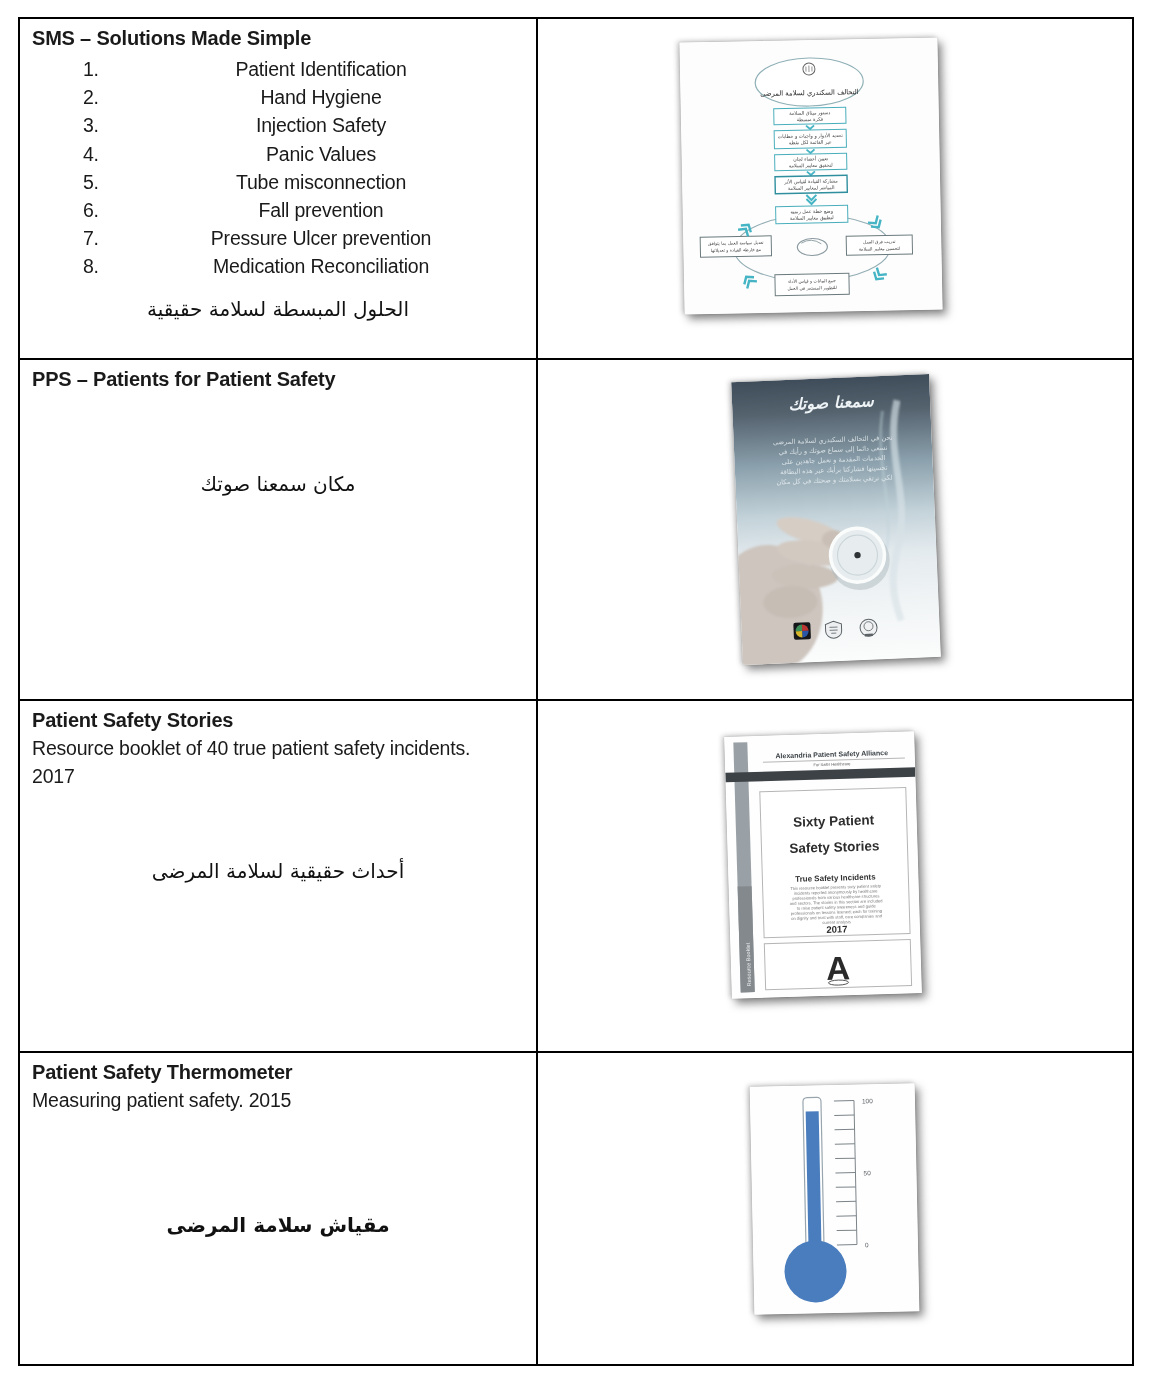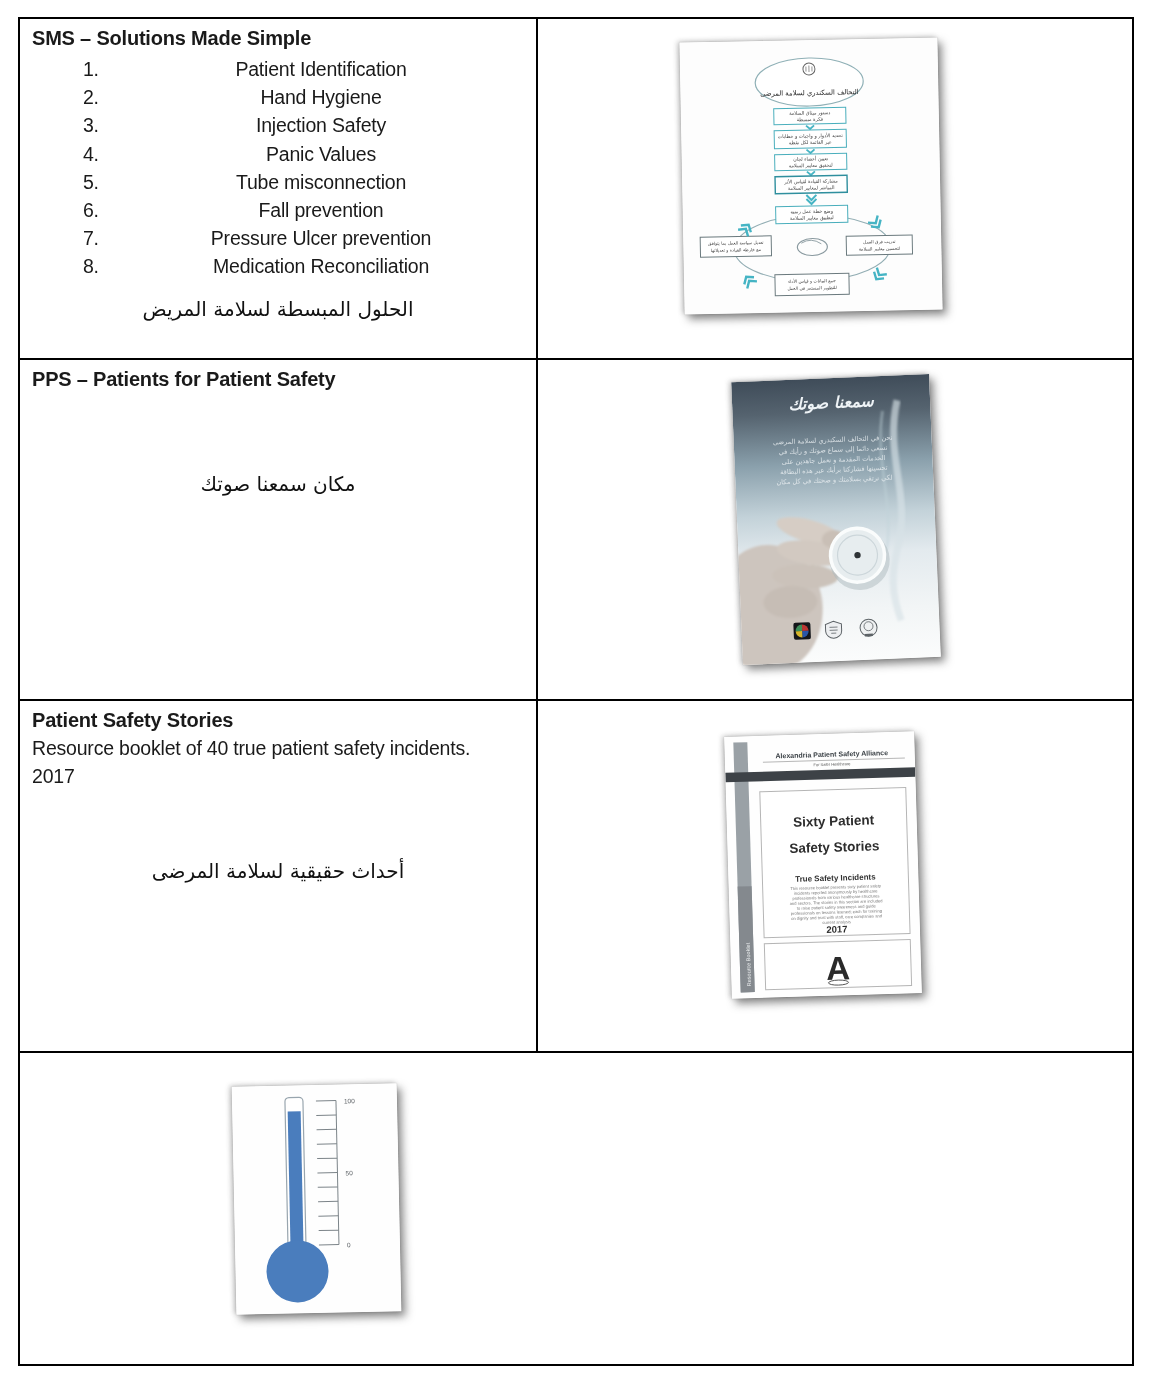--- a/index.html
+++ b/index.html
@@ -36,21 +36,21 @@
       <ol class="sms-list">
         <li>Patient Identification</li>
         <li>Hand Hygiene</li>
         <li>Injection Safety</li>
         <li>Panic Values</li>
         <li>Tube misconnection</li>
         <li>Fall prevention</li>
         <li>Pressure Ulcer prevention</li>
         <li>Medication Reconciliation</li>
       </ol>
-      <div class="arabic-caption" style="top:278px">الحلول المبسطة لسلامة المريض</div>
+      <div class="arabic-caption" style="top:278px">الحلول المبسطة لسلامة حقيقية</div>
     </div>
 
     <div class="cell rowline">
       <div class="scan" style="left:144px;top:21px;width:258px;height:272px;transform:rotate(-1.1deg);">
         <svg viewBox="0 0 258 272" width="258" height="272">
           <rect width="258" height="272" fill="#fdfdfd"></rect>
 
           <ellipse cx="129" cy="208" rx="78" ry="33" fill="none" stroke="#93aeb4" stroke-width="1.1"></ellipse>
 
           <ellipse cx="129" cy="42" rx="54" ry="24" fill="#fff" stroke="#8fb0b6" stroke-width="1.2"></ellipse>
@@ -209,20 +209,25 @@
             <text x="107" y="190">current analysis</text>
           </g>
           <text x="107" y="199" font-size="9.5" font-weight="bold" text-anchor="middle" fill="#2d2d2d">2017</text>
           <rect x="34" y="208" width="146" height="46" fill="#fff" stroke="#b5b5b5" stroke-width="1"></rect>
           <text x="107" y="246" font-size="33" font-weight="bold" text-anchor="middle" fill="#2a2a2a">A</text>
           <ellipse cx="107" cy="249" rx="10" ry="2.5" fill="none" stroke="#444" stroke-width=".9"></ellipse>
         </svg>
       </div>
     </div>
 
+    <div class="cell left txtcell">
+      <div class="cell-title">Patient Safety Thermometer</div>
+      <div class="cell-line">Measuring patient safety. 2015</div>
+      <div class="arabic-caption bold" style="top:160px">مقياش سلامة المرضى</div>
+    </div>
 
     <div class="cell">
       <div class="scan" style="left:214px;top:32px;width:165px;height:228px;transform:rotate(-1.2deg);">
         <svg class="en" viewBox="0 0 165 228" width="165" height="228">
           <rect width="165" height="228" fill="#fefefe"></rect>
           <rect x="53" y="12" width="18" height="155" rx="4" fill="#fff" stroke="#98a5ae" stroke-width="1.2"></rect>
           <rect x="55.5" y="26" width="13" height="150" fill="#4a7dbd"></rect>
           <circle cx="62" cy="186" r="31" fill="#4a7dbd"></circle>
           <g stroke="#7c8489" stroke-width="1">
             <line x1="104" y1="16" x2="104" y2="160"></line>

